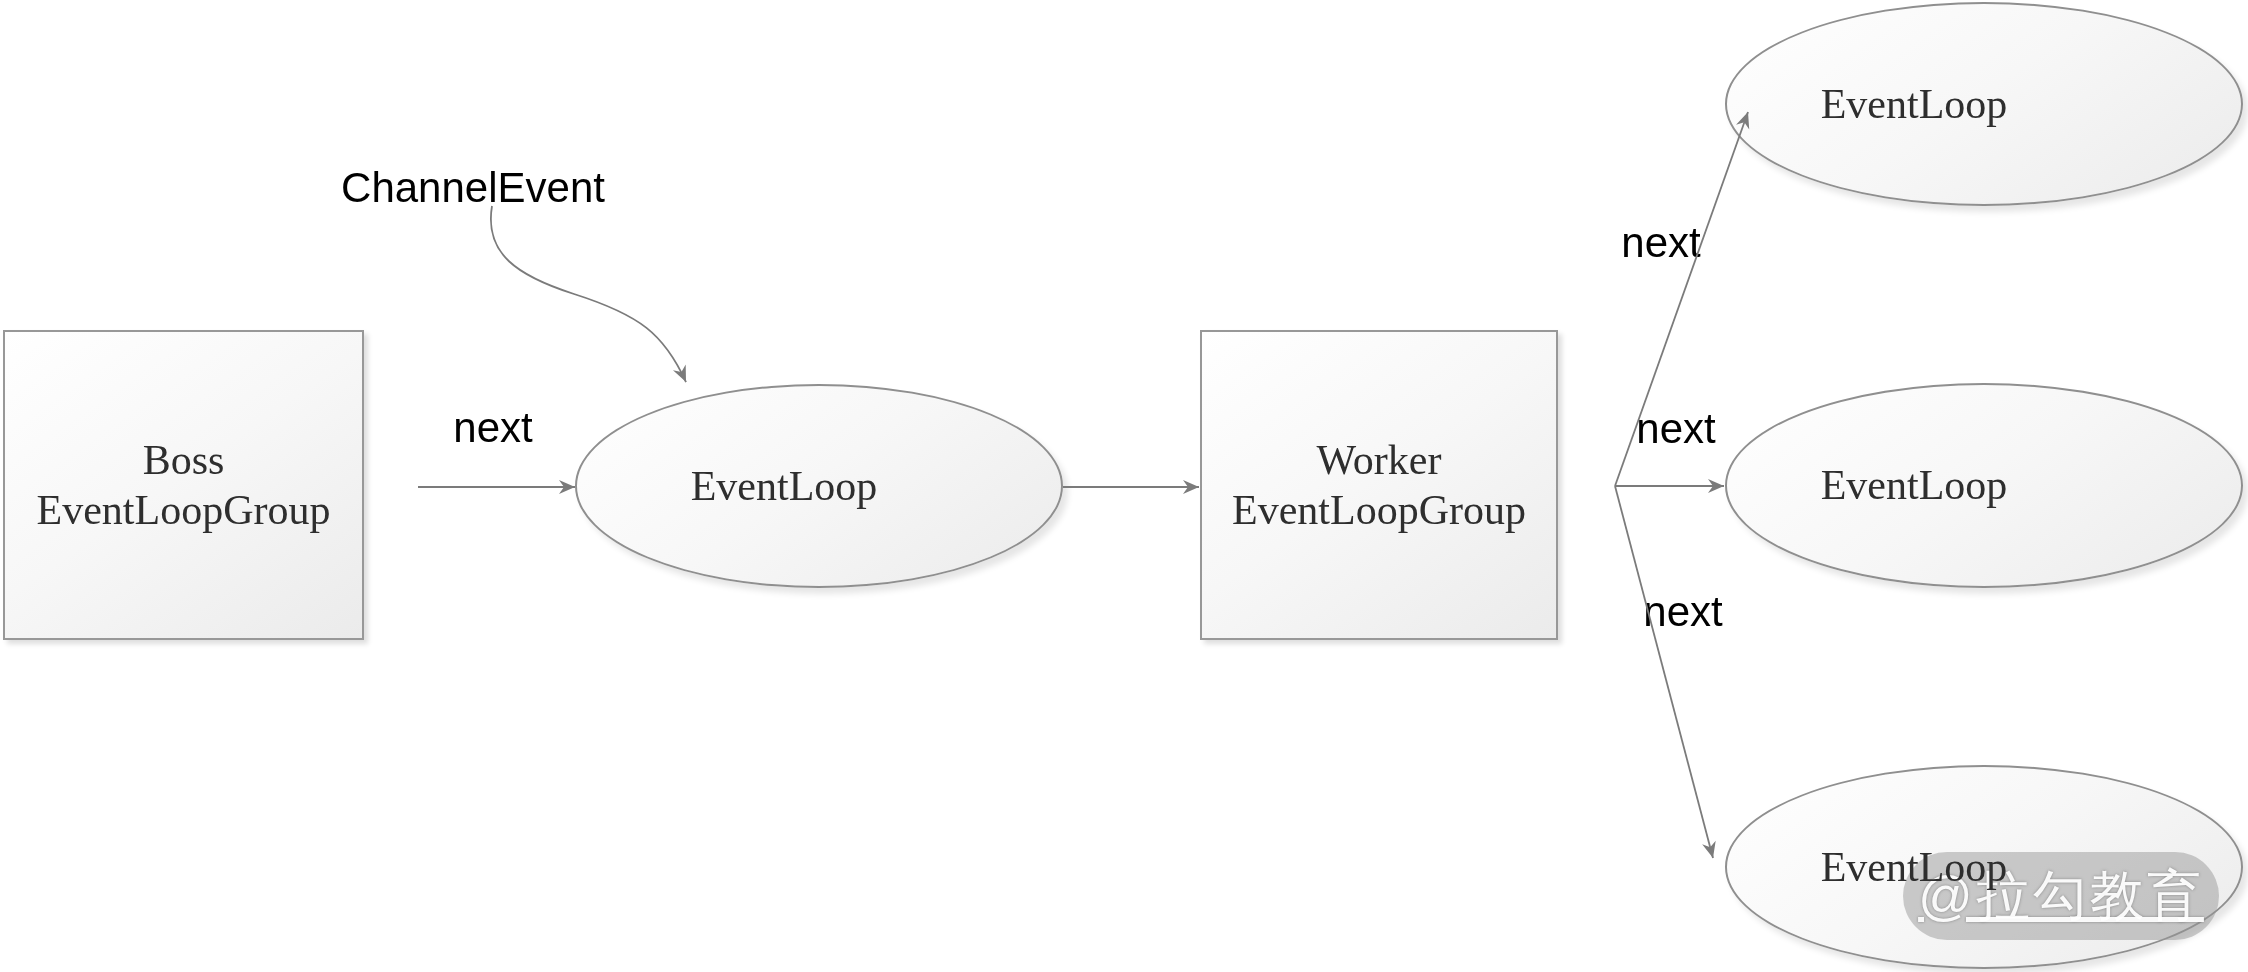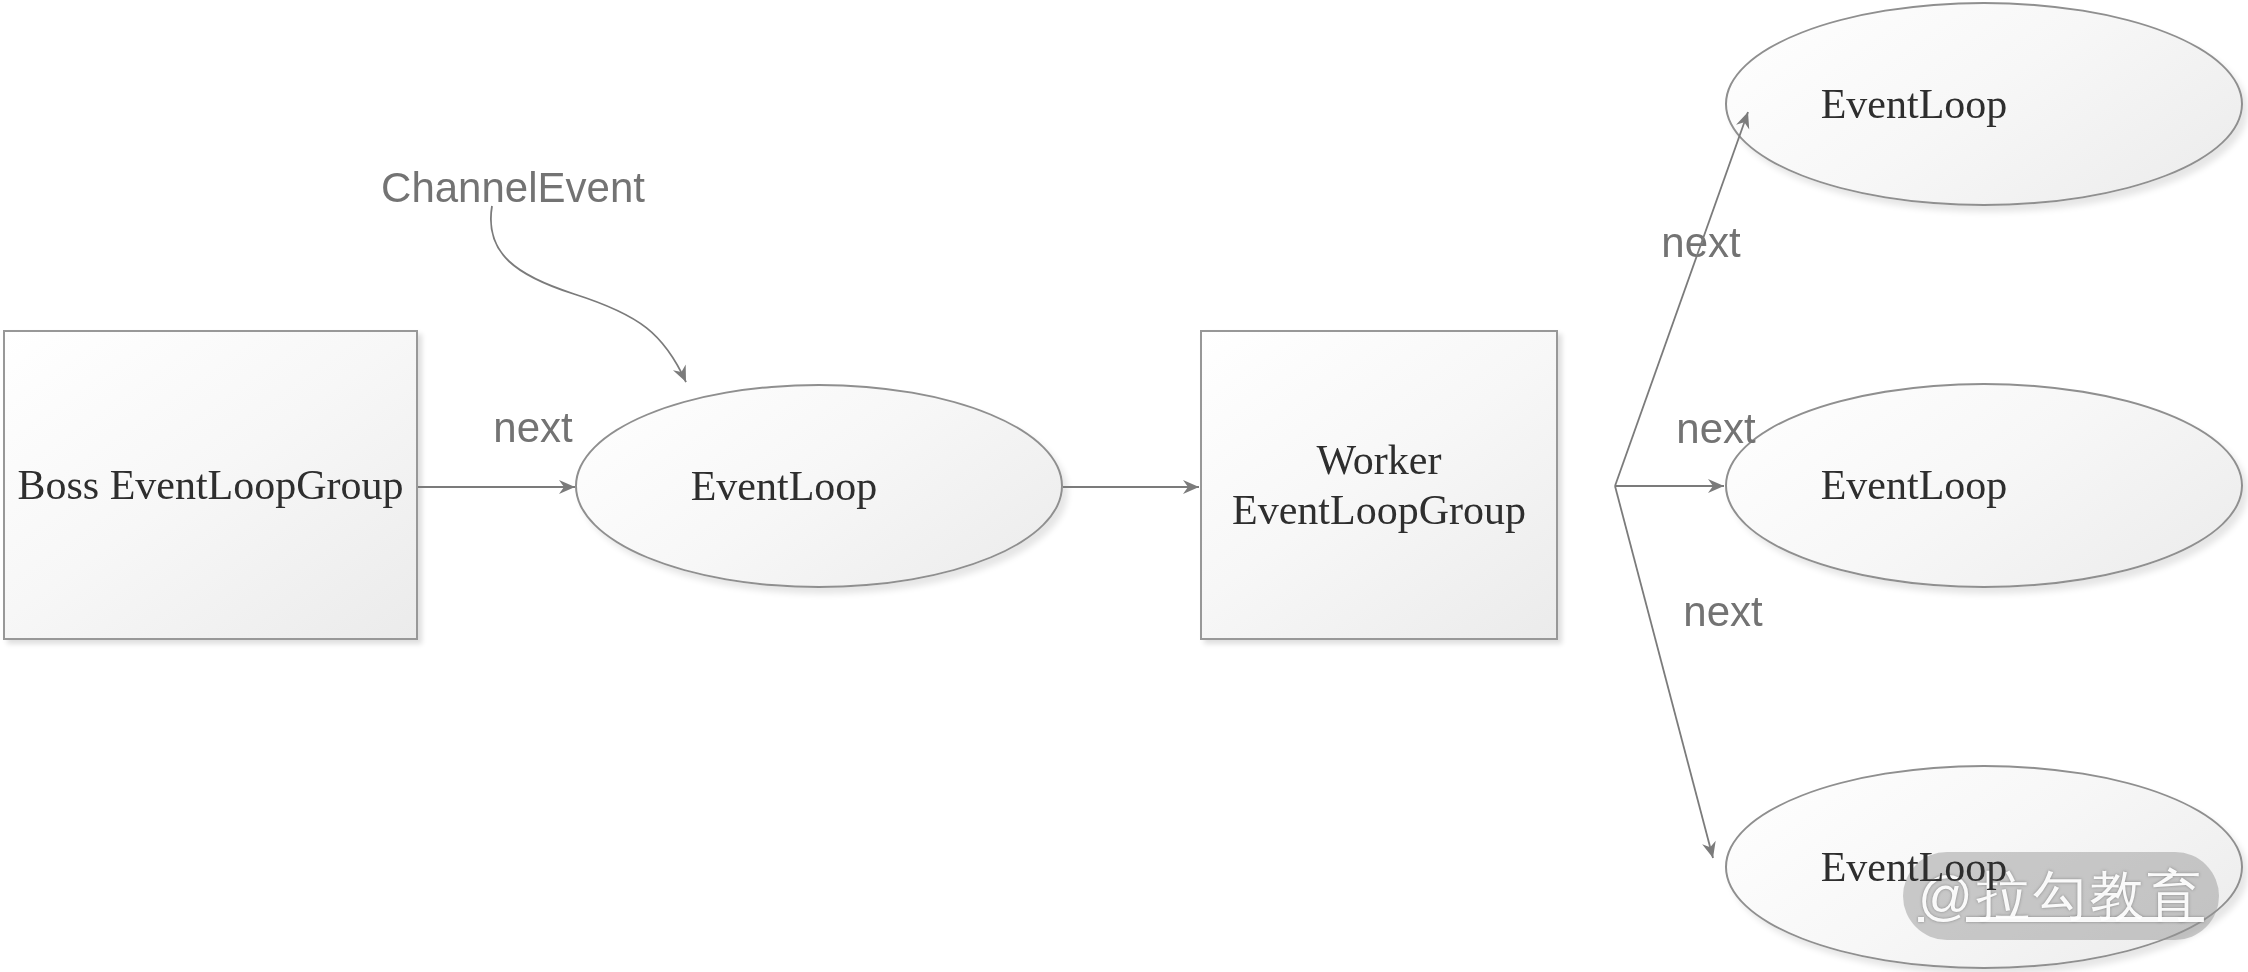--- a/index.html
+++ b/index.html
@@ -23,36 +23,35 @@
   .rect{
     border:2px solid #989898;
     box-shadow:4px 4px 5px rgba(0,0,0,0.13);
   }
   .ellipse{
     border:2px solid #8f8f8f;
     border-radius:50%;
     box-shadow:5px 6px 6px rgba(0,0,0,0.10);
   }
   
-  .n-boss   {left:3px;    top:330px; width:415px; height:310px;}
+  .n-boss   {left:3px;    top:330px; width:361px; height:310px;}
   .n-elmain {left:575px;  top:384px; width:488px; height:204px;}
   .n-worker {left:1200px; top:330px; width:358px; height:310px;}
   .n-eltop  {left:1725px; top:2px;   width:518px; height:204px;}
   .n-elmid  {left:1725px; top:383px; width:518px; height:205px;}
   .n-elbot  {left:1725px; top:765px; width:518px; height:204px;}
   
   .shift-small{margin-right:70px;}
   .shift-big{margin-right:140px;}
   .edge-label{
     position:absolute;
     transform:translate(-50%,-50%);
     font-size:42px;
     white-space:nowrap;
-    color:#737373;
-    margin-left:40px;
+    color:#000000;
   }
   .l-channel {left:473px;  top:188px;}
   .l-next1   {left:493px;  top:428px;}
   .l-next2   {left:1661px; top:243px;}
   .l-next3   {left:1676px; top:429px;}
   .l-next4   {left:1683px; top:612px;}
   .svg-layer{
     position:absolute;left:0;top:0;width:2248px;height:972px;
     pointer-events:none;
   }

